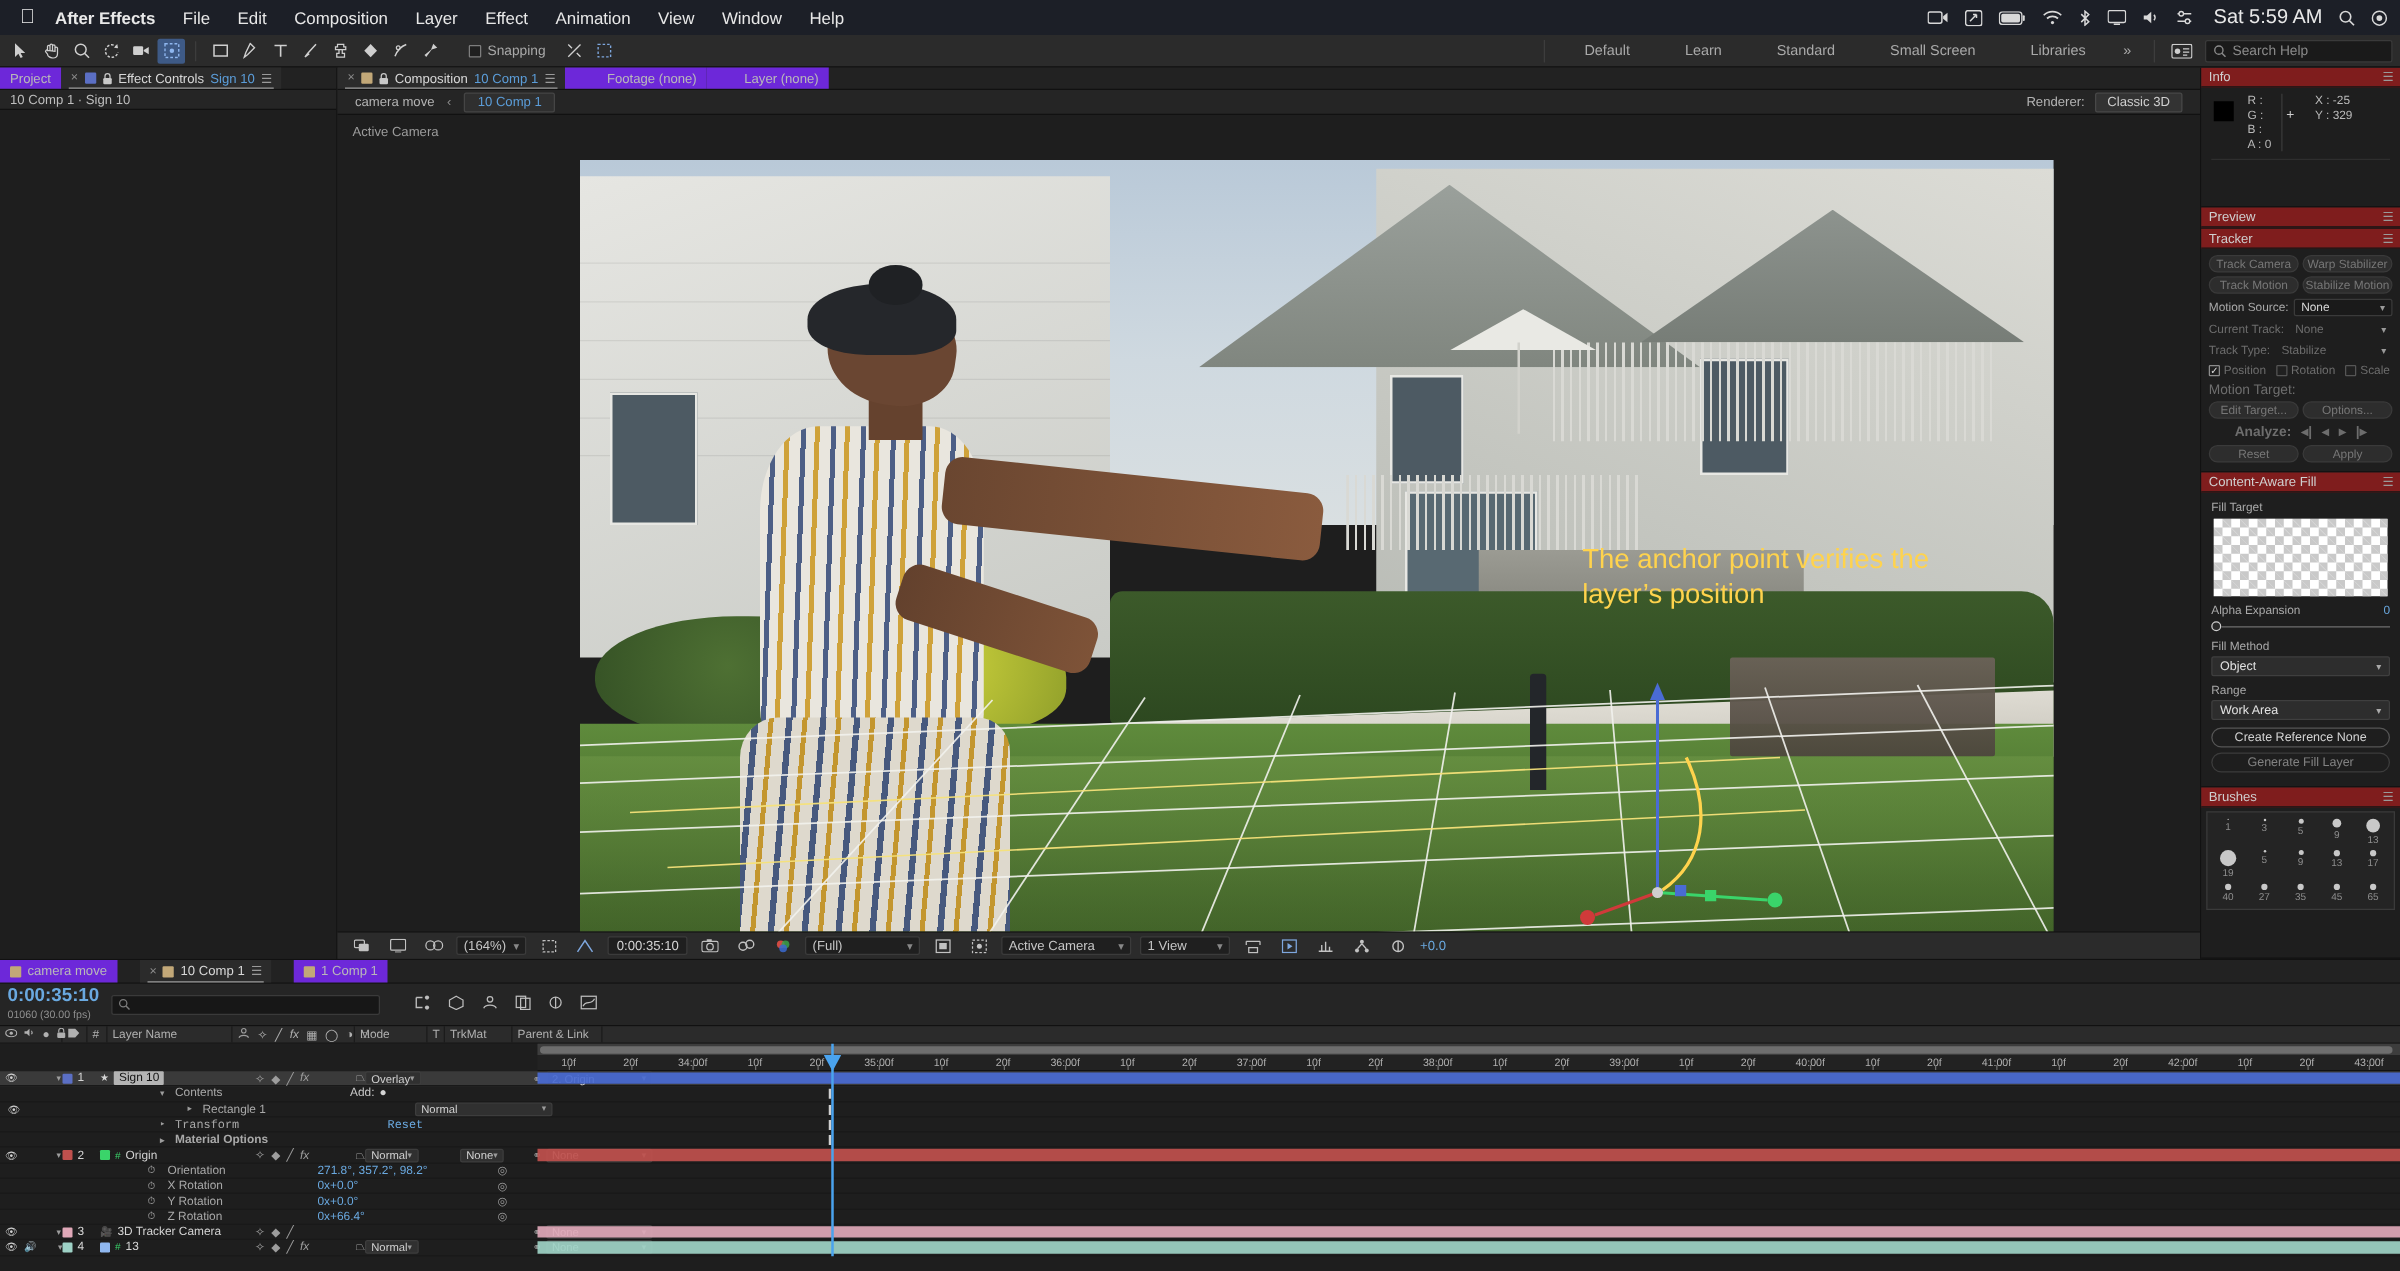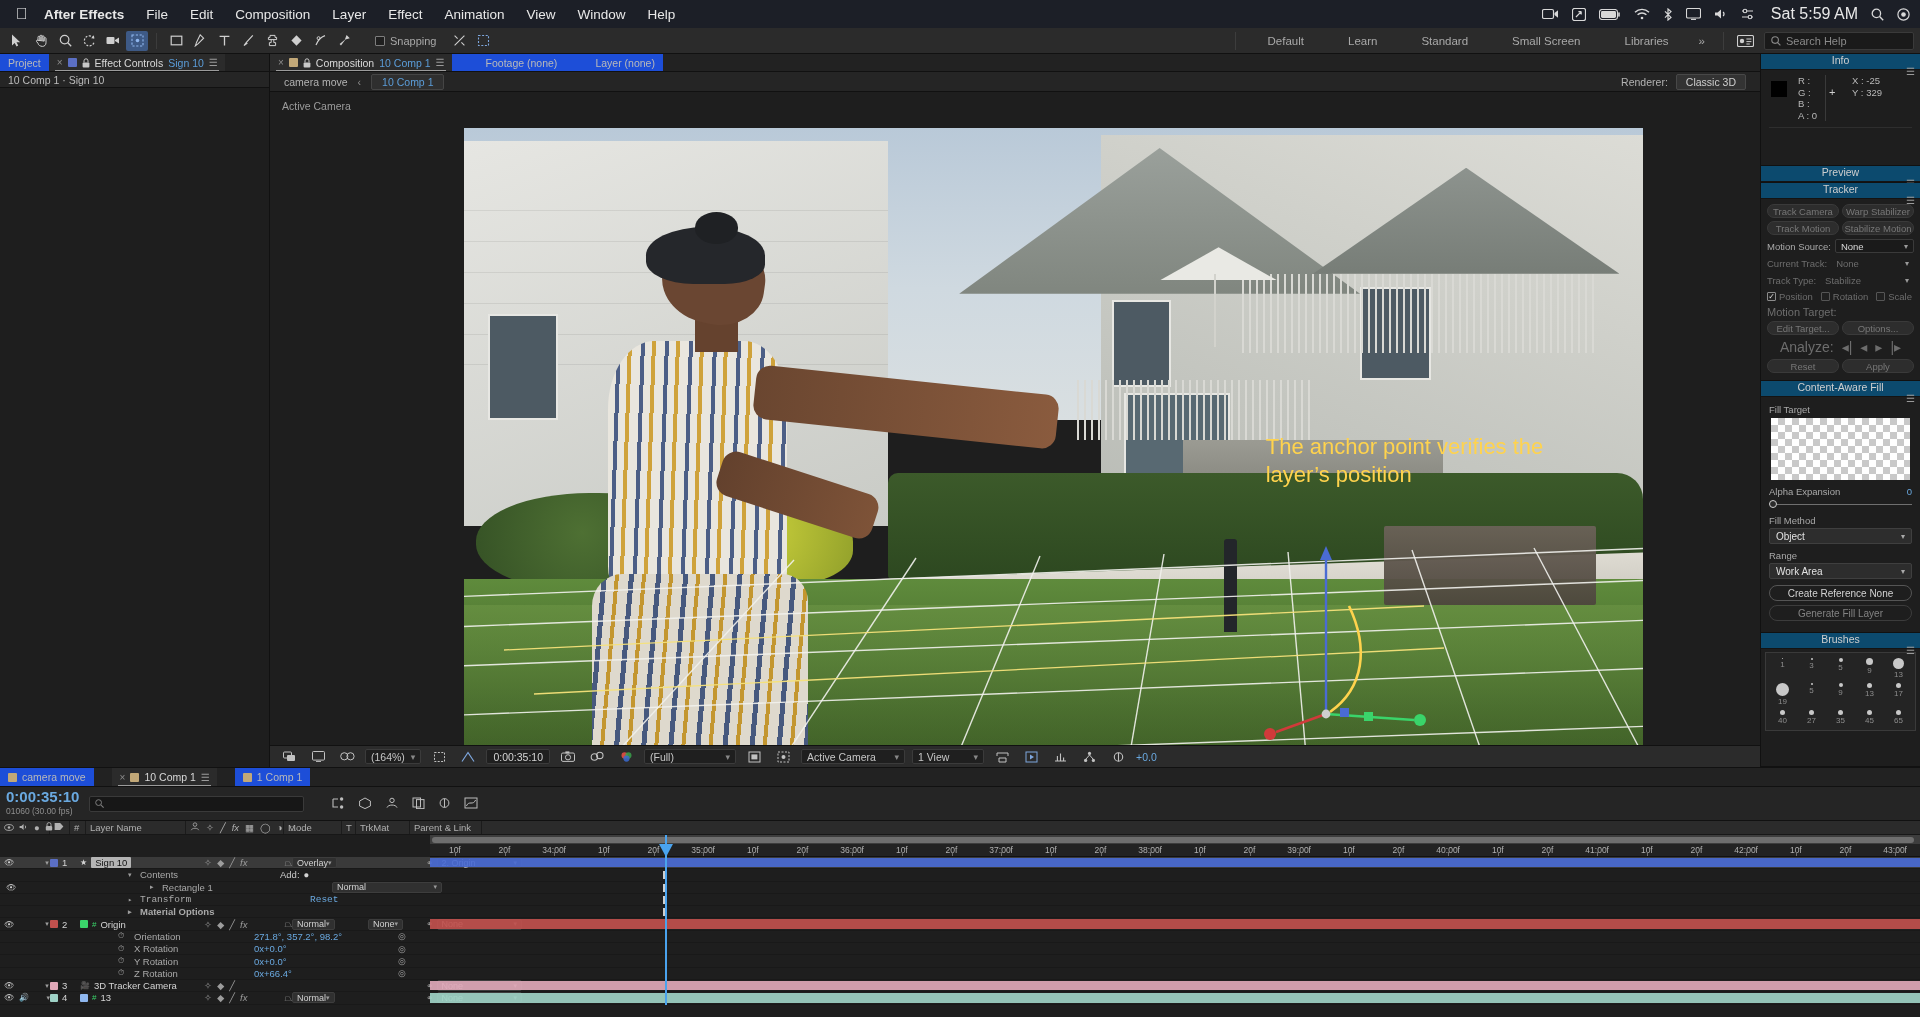--- a/index.html
+++ b/index.html
@@ -37,21 +37,21 @@
   
   .main { display:flex; height:713px; }
   .col-left  { width:270px; background:#1e1e1e; border-right:1px solid #111; display:flex; flex-direction:column;}
   .col-mid   { flex:1; background:#1e1e1e; display:flex; flex-direction:column; min-width:0; }
   .col-right { width:160px; background:#1e1e1e; border-left:1px solid #111; display:flex; flex-direction:column; }
 
   
   .tabstrip { height:18px; background:#222; display:flex; align-items:stretch;
               border-bottom:1px solid #111; }
   .ptab { display:flex; align-items:center; gap:5px; padding:0 8px; font-size:10.5px;
-          color:#b9b9b9; background:#1d4ed8; position:relative; }
+          color:#b9b9b9; background:#6d28d9; position:relative; }
   .ptab.active { background:#2b2b2b; color:#d8d8d8; }
   .ptab.active::after{ content:""; position:absolute; left:6px; right:6px; bottom:0; height:1px; background:#9b9b9b;}
   .ptab .x { color:#8c8c8c; font-size:10px; }
   .ptab .sw { width:9px; height:9px; border-radius:1px; }
   .ptab .blu { color:#5b9dd9; }
   .ptab .lock svg{display:block}
   .ptab .ham { color:#9a9a9a; font-size:10px; letter-spacing:-1px; }
   .subbar { height:16px; background:#252525; border-bottom:1px solid #111;
             display:flex; align-items:center; padding:0 8px; font-size:10.5px; color:#bdbdbd; }
 
@@ -141,22 +141,22 @@
      display:flex; align-items:center; gap:7px; padding:0 8px; font-size:10.5px; color:#c2c2c2; }
   .cbsel { background:#1f1f1f; border:1px solid #3b3b3b; border-radius:2px;
      height:15px; display:flex; align-items:center; padding:0 5px; gap:6px; color:#c6c6c6;}
   .cbsel .cv { color:#888; font-size:9px; }
   .cbtime { background:#1f1f1f; border:1px solid #3b3b3b; border-radius:2px;
      height:15px; display:flex; align-items:center; padding:0 6px; color:#d4d4d4; }
   .plus00 { color:#6aa9e0; }
 
   
   .rp { border-bottom:1px solid #111; background:#1e1e1e; }
-  .rp-head { height:16px; background:#0c4a6e; display:flex; align-items:center;
-     padding:0 6px; font-size:10.5px; color:#cfcfcf; border-bottom:1px solid #141414;flex-direction:column; }
+  .rp-head { height:16px; background:#7f1d1d; display:flex; align-items:center;
+     padding:0 6px; font-size:10.5px; color:#cfcfcf; border-bottom:1px solid #141414; }
   .rp-head .ham { margin-left:auto; font-size:10px; letter-spacing:-1px; color:#9a9a9a; }
   .rp-body { padding:5px 6px 7px; }
   .info-row { display:flex; gap:8px; }
   .swatch { width:16px; height:16px; background:#000; margin:6px 3px 0 4px; }
   .rgba { font-size:9.5px; line-height:11.5px; color:#b9b9b9; }
   .infoxy { border-left:1px solid #3a3a3a; padding-left:12px; font-size:9.5px;
      line-height:11.5px; color:#b9b9b9; position:relative; }
   .infoxy .cross { position:absolute; left:3px; top:12px; color:#cfcfcf; font-size:11px;}
   .info-sep { height:1px; background:#2e2e2e; margin:6px 2px; }
 
@@ -168,21 +168,21 @@
   .flabel.dim { color:#6d6d6d; }
   .fsel { flex:1; height:14px; background:#1a1a1a; border:1px solid #3a3a3a; border-radius:2px;
      display:flex; align-items:center; padding:0 5px; color:#d8d8d8; font-size:9.5px; }
   .fsel.dim { background:transparent; border:none; color:#6d6d6d; }
   .fsel .cv { margin-left:auto; font-size:8px; color:#9a9a9a; }
   .cbrow { display:flex; gap:8px; align-items:center; margin:4px 0; font-size:9.5px; }
   .cbx { width:9px; height:9px; border:1px solid #8b8b8b; border-radius:1px; background:#202020;
      display:inline-flex; align-items:center; justify-content:center; font-size:8px; color:#ddd;}
   .cbx.dim { border-color:#555; }
   .analyze { display:flex; align-items:center; gap:8px; justify-content:center;
-     font-size:14px; color:#6d6d6d; margin:4px 0; }
+     font-size:11px; color:#6d6d6d; margin:4px 0;font-weight:bold; }
   .pairbtn { display:grid; grid-template-columns:1fr 1fr; gap:3px; }
 
   .checker { height:62px; margin:3px 4px 6px;
      background-image:
        linear-gradient(45deg,#c9c9c9 25%,transparent 25%,transparent 75%,#c9c9c9 75%),
        linear-gradient(45deg,#c9c9c9 25%,transparent 25%,transparent 75%,#c9c9c9 75%);
      background-size:14px 14px; background-position:0 0,7px 7px; background-color:#fff; }
   .slider { height:10px; display:flex; align-items:center; margin:2px 2px 6px; }
   .slider .track{ flex:1; height:1px; background:#6f6f6f; }
   .slider .knob { width:8px; height:8px; border:1px solid #cfcfcf; border-radius:50%; background:#2a2a2a; }

